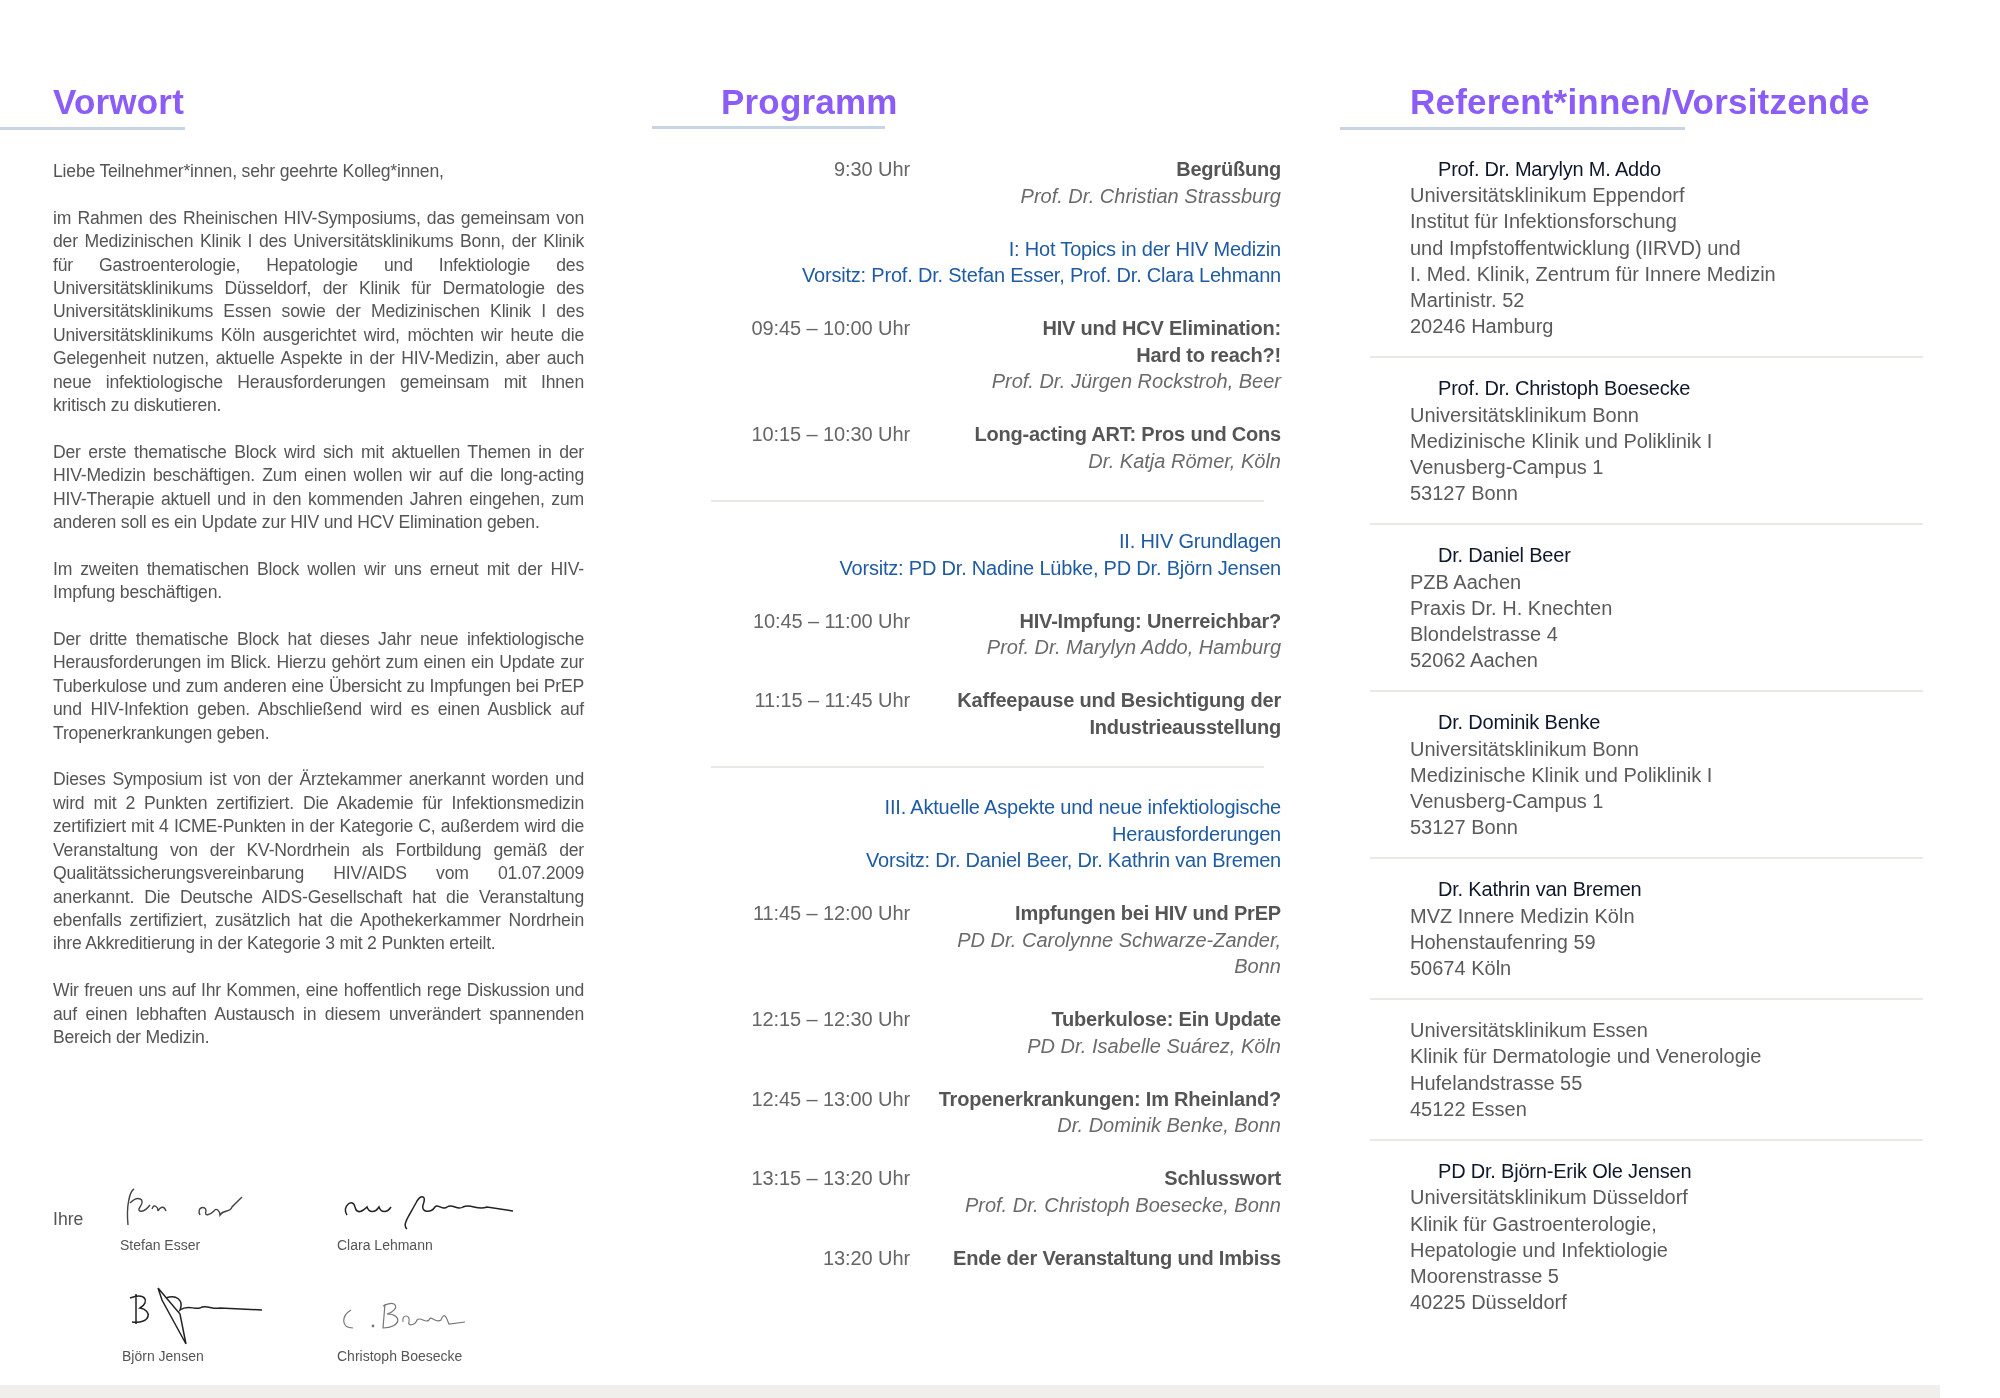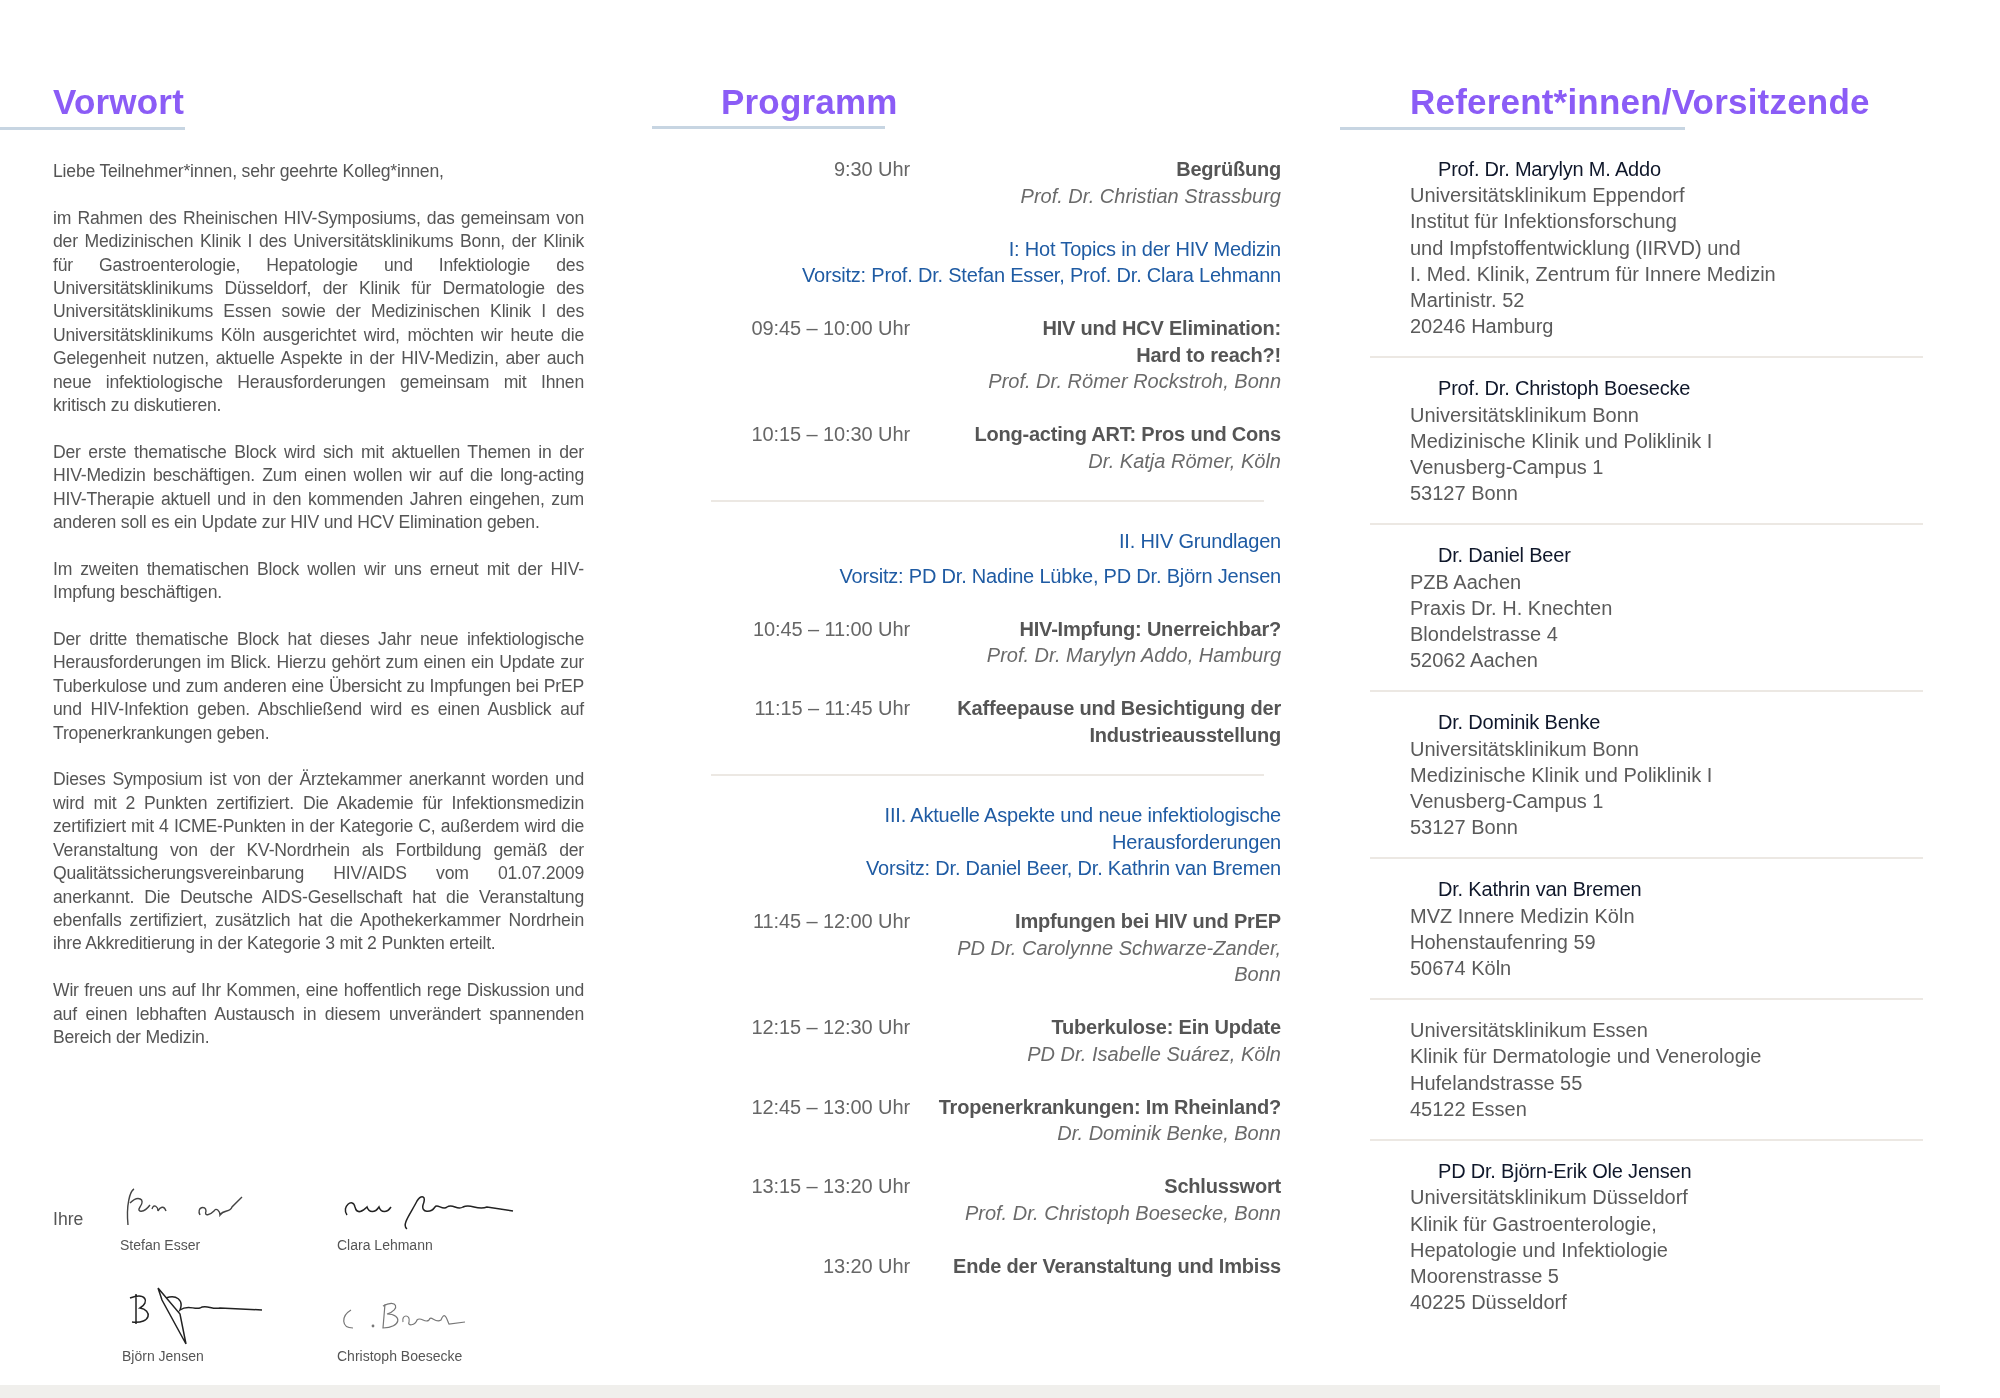--- a/index.html
+++ b/index.html
@@ -108,36 +108,36 @@
   <div class="session">
     <span class="sub">I: Hot Topics in der HIV Medizin</span>
     <span class="sub" style="padding-left:18px;">Vorsitz: Prof. Dr. Stefan Esser, Prof. Dr. Clara Lehmann</span>
   </div>
   <div class="prog-gap"></div>
   <div class="prog-row">
     <div class="prog-time">09:45 – 10:00 Uhr</div>
     <div class="prog-body">
       <div class="prog-title">HIV und HCV Elimination:</div>
       <div class="prog-title">Hard to reach?!</div>
-      <div class="prog-speaker">Prof. Dr. Römer Rockstroh, Bonn</div>
+      <div class="prog-speaker">Prof. Dr. Jürgen Rockstroh, Beer</div>
     </div>
   </div>
   <div class="prog-gap"></div>
   <div class="prog-row">
     <div class="prog-time">10:15 – 10:30 Uhr</div>
     <div class="prog-body">
       <div class="prog-title">Long-acting ART: Pros und Cons</div>
       <div class="prog-speaker">Dr. Katja Römer, Köln</div>
     </div>
   </div>
   <div class="prog-divider"></div>
 
   <div class="session">
     <span class="sub">II. HIV Grundlagen</span>
-    <span class="sub" style="padding-left:24px;margin-top:8px;">Vorsitz: PD Dr. Nadine Lübke, PD Dr. Björn Jensen</span>
+    <span class="sub" style="padding-left:24px;">Vorsitz: PD Dr. Nadine Lübke, PD Dr. Björn Jensen</span>
   </div>
   <div class="prog-gap"></div>
   <div class="prog-row">
     <div class="prog-time">10:45 – 11:00 Uhr</div>
     <div class="prog-body">
       <div class="prog-title">HIV-Impfung: Unerreichbar?</div>
       <div class="prog-speaker">Prof. Dr. Marylyn Addo, Hamburg</div>
     </div>
   </div>
   <div class="prog-gap"></div>

